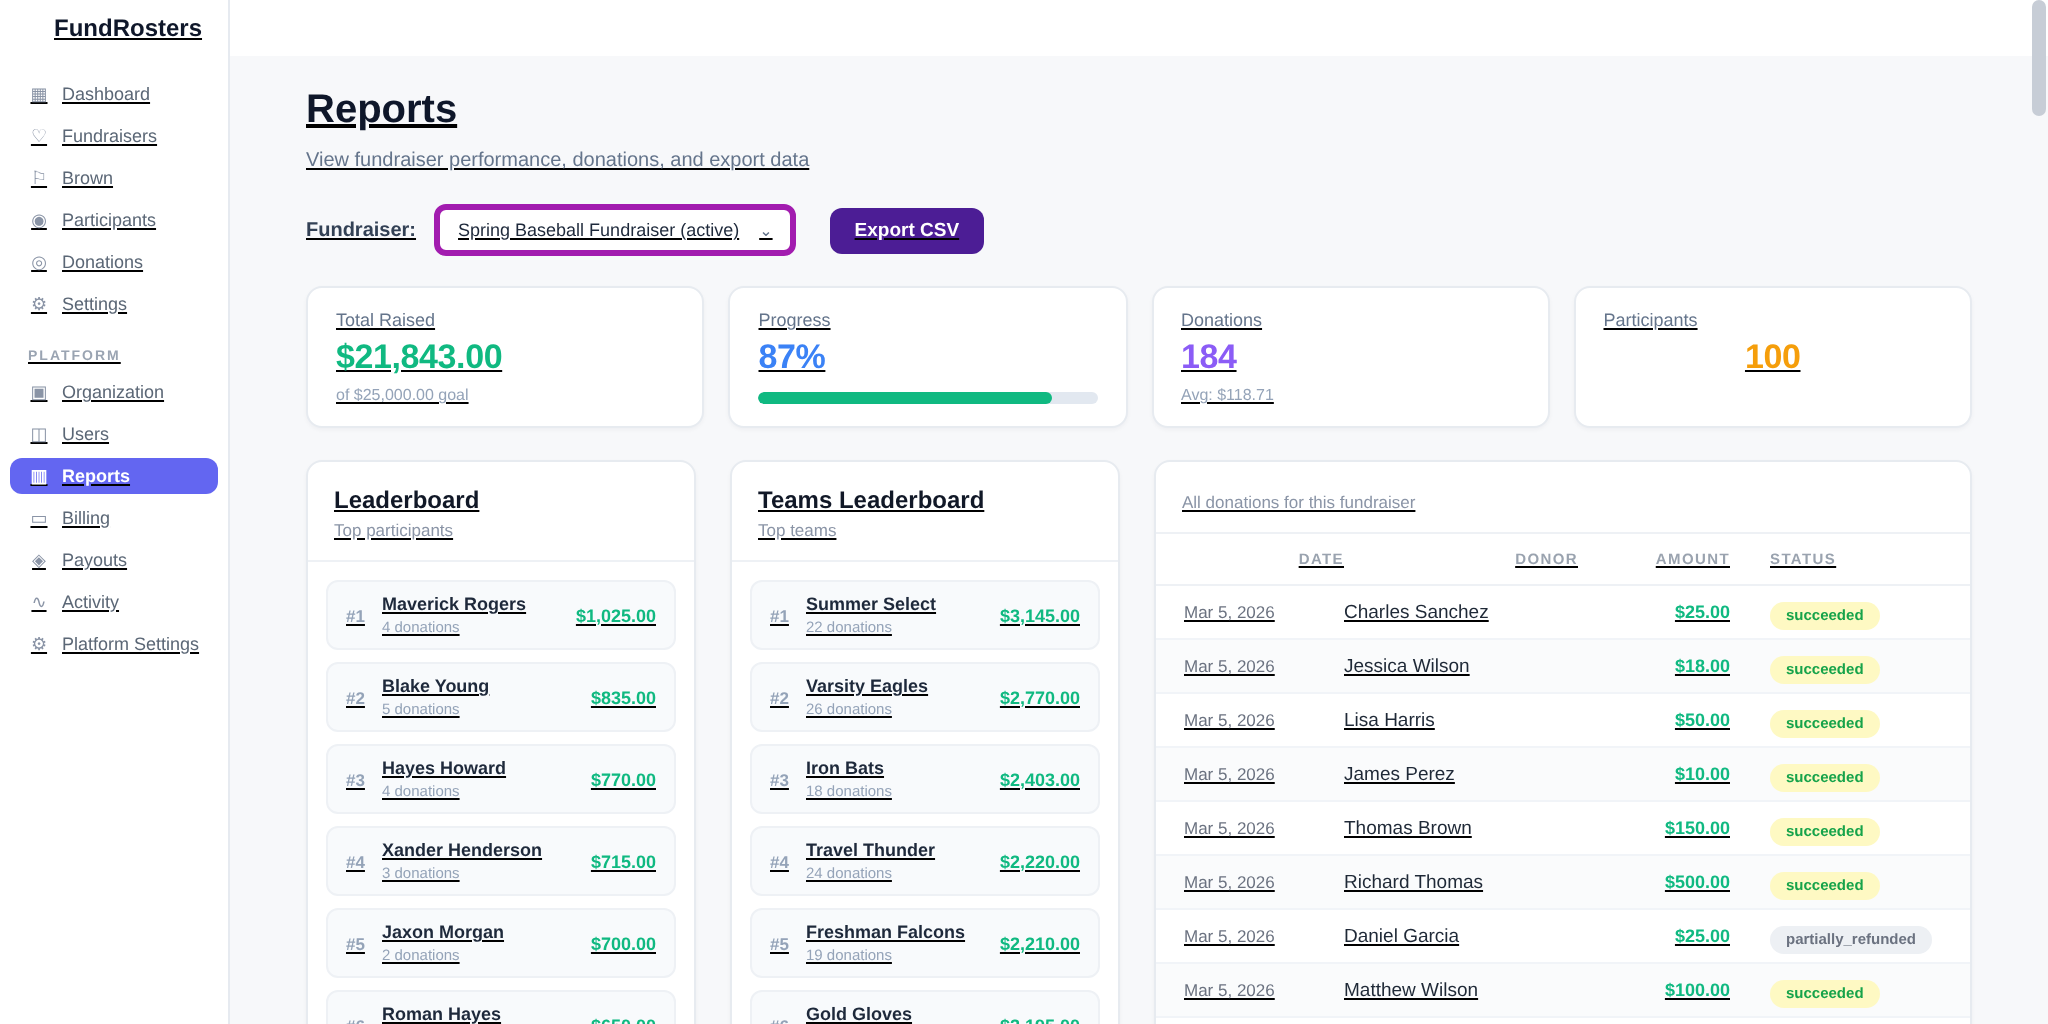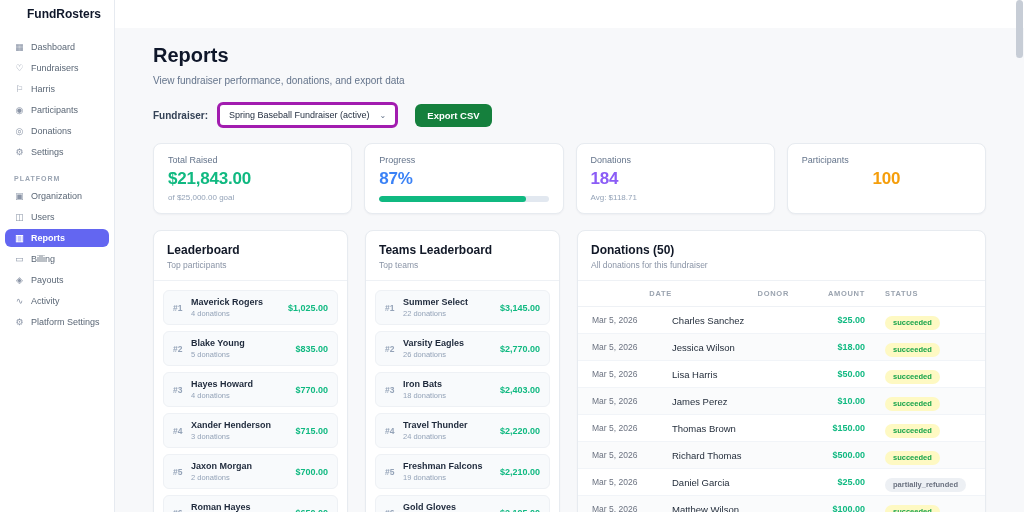--- a/index.html
+++ b/index.html
@@ -1,18 +1,18 @@
 <!DOCTYPE html>
 <html><head>
 <meta charset="utf-8">
 <style>
   * { margin:0; padding:0; box-sizing:border-box; }
   html,body { width:1024px; height:512px; overflow:hidden; background:#ffffff;
               font-family:"Liberation Sans", sans-serif; }
-  .app { width:1024px; height:512px; display:flex; flex-direction:column; position:relative; }
+  .app { width:1024px; height:512px; display:flex; flex-direction:column; position:relative;text-decoration:underline; }
 
   
   .topbar { flex:0 0 28px; display:flex; background:#ffffff; }
   .logo-cell { width:115px; border-right:1px solid #e6eaf0; display:flex; align-items:center; padding-left:27px; }
   .logo { font-size:12px; font-weight:bold; color:#0f172a; }
   .topbar-rest { flex:1; }
 
   .body-row { flex:1; display:flex; overflow:hidden; }
 
   
@@ -27,21 +27,21 @@
   
   main { flex:1; background:#f7f8fa; padding:16px 38px 0; overflow:hidden; }
   .page-title { font-size:20px; font-weight:800; color:#0f172a; }
   .page-subtitle { font-size:10px; color:#64748b; margin-top:8px; }
 
   .toolbar { display:flex; align-items:center; margin-top:16px; gap:9px; }
   .toolbar-label { font-size:10px; font-weight:bold; color:#334155; }
   .select { background:#ffffff; border:3px solid #a21caf; border-radius:6px; padding:5px 9px;
             font-size:9px; color:#1e293b; display:flex; align-items:center; gap:10px; cursor:pointer; }
   .select .chev { color:#64748b; font-size:8px; }
-  .btn-export { background:#15803d; color:#ffffff; border:none; border-radius:6px; padding:6px 12px;
+  .btn-export { background:#4c1d95; color:#ffffff; border:none; border-radius:6px; padding:6px 12px;
                 font-size:9.5px; font-weight:bold; margin-left:8px; cursor:pointer;
                 font-family:"Liberation Sans", sans-serif; }
 
   
   .stats { display:flex; gap:12px; margin-top:15px; }
   .stat-card { flex:1; background:#ffffff; border:1px solid #e7ebf0; border-radius:8px;
                padding:11px 14px; box-shadow:0 1px 2px rgba(15,23,42,0.04); min-height:64px; }
   .stat-label { font-size:9px; color:#64748b; }
   .stat-value { font-size:17px; font-weight:800; margin-top:4px; letter-spacing:-0.2px; }
   .stat-value.green { color:#10b981; } .stat-value.blue { color:#3b82f6; }
@@ -112,21 +112,21 @@
             <span class="side-label">Dashboard</span>
           </div>
 
           <div class="side-item">
             <span class="side-icon">♡</span>
             <span class="side-label">Fundraisers</span>
           </div>
 
           <div class="side-item">
             <span class="side-icon">⚐</span>
-            <span class="side-label">Harris</span>
+            <span class="side-label">Brown</span>
           </div>
 
           <div class="side-item">
             <span class="side-icon">◉</span>
             <span class="side-label">Participants</span>
           </div>
 
           <div class="side-item">
             <span class="side-icon">◎</span>
             <span class="side-label">Donations</span>
@@ -339,21 +339,20 @@
                   <span class="lb-meta">16 donations</span>
                 </span>
                 <span class="lb-amount">$2,195.00</span>
               </div>
 
           </div>
         </div>
 
         <div class="panel donations">
           <div class="panel-head">
-            <div class="panel-title">Donations (50)</div>
             <div class="panel-subtitle">All donations for this fundraiser</div>
           </div>
           <div class="don-headrow">
             <span class="don-col">DATE</span>
             <span class="don-col">DONOR</span>
             <span class="don-col amount">AMOUNT</span>
             <span class="don-col status">STATUS</span>
           </div>
           <div class="don-rows">
 

